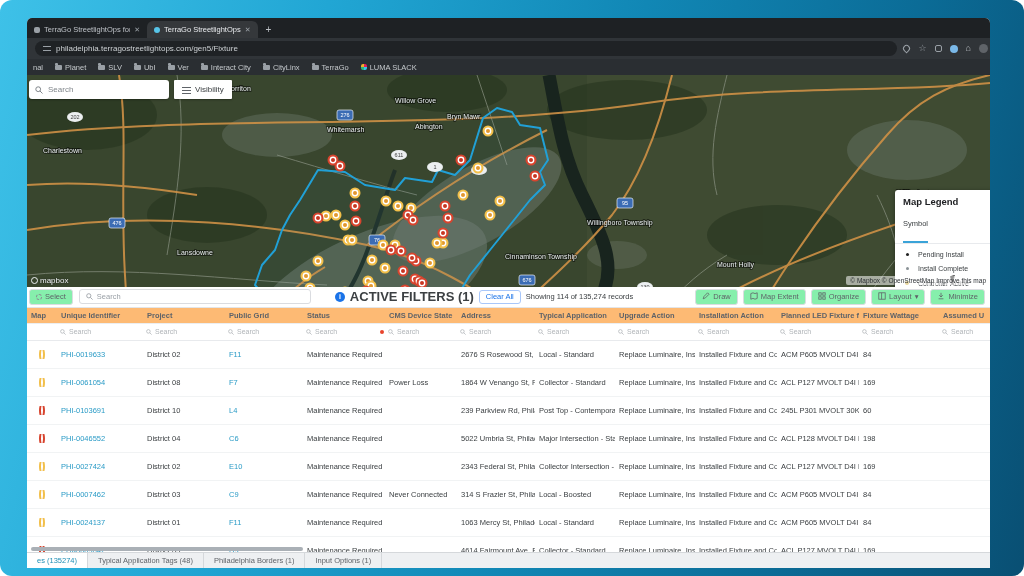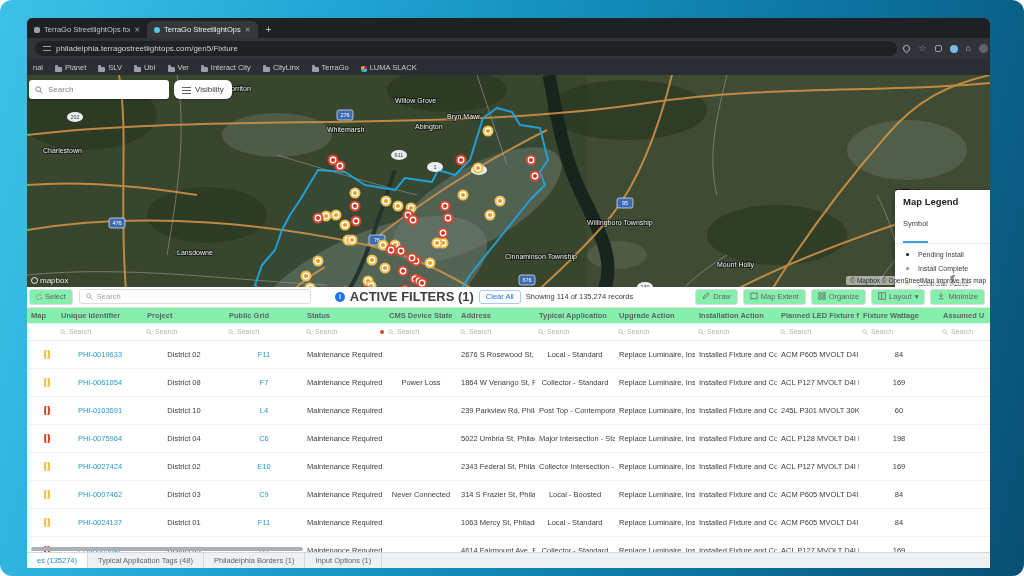--- a/index.html
+++ b/index.html
@@ -27,32 +27,32 @@
   .chromeicons{display:flex;align-items:center;gap:8px;flex:none;margin-right:-6px;}
   .ci{width:9px;height:9px;display:inline-block;}
   .ci-pin{border:1px solid #9aa0a6;border-radius:50% 50% 50% 0;transform:rotate(-45deg);width:7px;height:7px;}
   .ci-star{color:#9aa0a6;font-size:9px;line-height:9px;width:auto;}
   .ci-sq{border:1px solid #9aa0a6;border-radius:2px;width:7px;height:7px;}
   .ci-blue{background:#7ab8e8;border-radius:50%;width:8px;height:8px;}
   .ci-bldg{color:#c8ccd0;font-size:9px;line-height:9px;width:auto;}
   .ci-av{background:#5f6368;border-radius:50%;width:9px;height:9px;}
   .bookmarks{height:16px;background:#2a2e32;display:flex;align-items:center;gap:12px;padding:0 6px;flex:none;
     font-size:7.5px;color:#c6cacd;white-space:nowrap;overflow:hidden;}
-  .bm{display:flex;align-items:flex-end;gap:3px;}
+  .bm{display:flex;align-items:center;gap:3px;}
   .folder{width:7px;height:5px;background:#9aa0a6;border-radius:1px;position:relative;flex:none;}
   .folder::before{content:"";position:absolute;top:-1.5px;left:0;width:3px;height:1.5px;background:#9aa0a6;border-radius:1px 1px 0 0;}
   .slackicon{width:6px;height:6px;border-radius:2px;flex:none;
     background:conic-gradient(#e01e5a 0 25%,#36c5f0 0 50%,#2eb67d 0 75%,#ecb22c 0);}
   
   .map{flex:1;position:relative;overflow:hidden;background:#39462e;}
   .map svg.base{position:absolute;inset:0;}
   .mapsearch{position:absolute;left:2px;top:5px;width:140px;height:19px;background:#fff;border-radius:3px;
     box-shadow:0 1px 2px rgba(0,0,0,.3);display:flex;align-items:center;gap:5px;padding:0 6px;}
   .mapsearch span{color:#80868b;font-size:8px;}
-  .visbtn{position:absolute;left:147px;top:5px;height:19px;background:#fff;border-radius:6px;
+  .visbtn{position:absolute;left:147px;top:5px;height:19px;background:#fff;border-radius:1px;
     box-shadow:0 1px 2px rgba(0,0,0,.3);display:flex;align-items:center;gap:4px;padding:0 8px;
     font-size:8px;color:#3c4043;}
   .sliders{width:9px;height:8px;position:relative;}
   .sliders::before,.sliders::after{content:"";position:absolute;left:0;right:0;height:1px;background:#5f6368;}
   .sliders::before{top:1px;box-shadow:0 3px 0 #5f6368;}.sliders::after{bottom:0;}
   .legend{position:absolute;right:-45px;top:115px;width:140px;background:#fff;border-radius:3px 0 0 3px;
     box-shadow:0 1px 4px rgba(0,0,0,.4);padding:6px 8px 5px 8px;}
   .legend h3{margin:0 0 5px 0;font-size:9.5px;color:#202124;font-weight:bold;}
   .legtab{display:inline-block;font-size:7.5px;color:#3c4043;border-bottom:2px solid #3aa3d8;padding-bottom:13px;}
   .legsep{height:1px;background:#e8eaed;margin:0 -8px 3px -8px;}
@@ -79,31 +79,31 @@
   .infoi{width:10px;height:10px;border-radius:50%;background:#1a73e8;color:#fff;font-size:7px;font-weight:bold;
     display:flex;align-items:center;justify-content:center;}
   .aftxt{font-weight:bold;color:#3c4043;font-size:13px;}
   .clearall{border:1px solid #a8c7fa;color:#1a73e8;border-radius:3px;height:14px;display:flex;align-items:center;
     padding:0 6px;font-size:7.5px;}
   .showing{color:#3c4043;font-size:7.5px;}
   .rightbtns{margin-left:auto;display:flex;gap:5px;align-items:center;}
   .btn svg{flex:none;}
   
   .grid{display:grid;grid-template-columns:30px 86px 82px 78px 82px 72px 78px 80px 80px 82px 82px 80px minmax(30px,1fr);}
-  .thead{height:16px;flex:none;border-bottom:1px solid #eceef0;background:#86efac;}
+  .thead{height:16px;flex:none;border-bottom:1px solid #eceef0;background:#fdba74;}
   .thead div{font-size:7.5px;font-weight:bold;color:#5f6368;padding:3px 4px 0 4px;white-space:nowrap;overflow:hidden;}
   .tsr{height:17px;flex:none;border-bottom:1px solid #e8eaed;background:#fff;}
   .tsc{display:flex;align-items:center;gap:3px;padding:0 3px;overflow:hidden;position:relative;}
   .tsc .ph{color:#b0b4b8;font-size:7px;white-space:nowrap;flex:1;overflow:hidden;}
   .funnel{width:6px;height:6px;background:#b7bcc2;flex:none;position:relative;
     clip-path:polygon(0 0,100% 0,62% 45%,62% 100%,38% 84%,38% 45%);}
   .fwrap{position:relative;flex:none;margin-left:auto;}
   .fdot::after{content:"";position:absolute;right:-2px;top:-2px;width:4px;height:4px;border-radius:50%;background:#e8442c;}
   .rows{flex:1;position:relative;background:#fff;overflow:hidden;}
-  .trow{height:28px;border-bottom:1px solid #f1f3f4;align-items:center;text-align:center;}
+  .trow{height:28px;border-bottom:1px solid #f1f3f4;align-items:center;}
   .trow div{font-size:7.5px;color:#3c4043;padding:0 4px;white-space:nowrap;overflow:hidden;}
   .trow .link{color:#2a9bc6;}
   .mapdot{width:7px;height:7px;border-radius:50%;border:1.5px solid #fff;margin-left:10px;}
   .mapdot.y{background:#e2972f;outline:2px solid #f2bf49;}
   .mapdot.r{background:#c93522;outline:2px solid #d8442e;}
   .hscroll{position:absolute;left:4px;bottom:1px;width:272px;height:4px;border-radius:2px;background:#aab0b6;}
   
   .btabs{height:16px;flex:none;background:#eef0f2;border-top:1px solid #d5d8db;display:flex;align-items:stretch;
     font-size:7.5px;color:#5f6368;}
   .btab{display:flex;align-items:center;padding:0 10px;border-right:1px solid #d5d8db;white-space:nowrap;}
@@ -796,21 +796,21 @@
             <div>239 Parkview Rd, Philadelphia</div>
             <div>Post Top - Contemporary</div>
             <div>Replace Luminaire, Install NLC</div>
             <div>Installed Fixture and Controller</div>
             <div>245L P301 MVOLT 30K R3 RNL</div>
             <div>60</div>
             <div></div>
           </div>
           <div class="trow grid">
             <div><span class="mapdot r"></span></div>
-            <div class="link">PHI-0075964</div>
+            <div class="link">PHI-0046552</div>
             <div>District 04</div>
             <div class="link">C6</div>
             <div>Maintenance Required</div>
             <div></div>
             <div>5022 Umbria St, Philadelphia, P</div>
             <div>Major Intersection - Standard</div>
             <div>Replace Luminaire, Install NLC</div>
             <div>Installed Fixture and Controller</div>
             <div>ACL P128 MVOLT D4I R3 2B 3I</div>
             <div>198</div>

